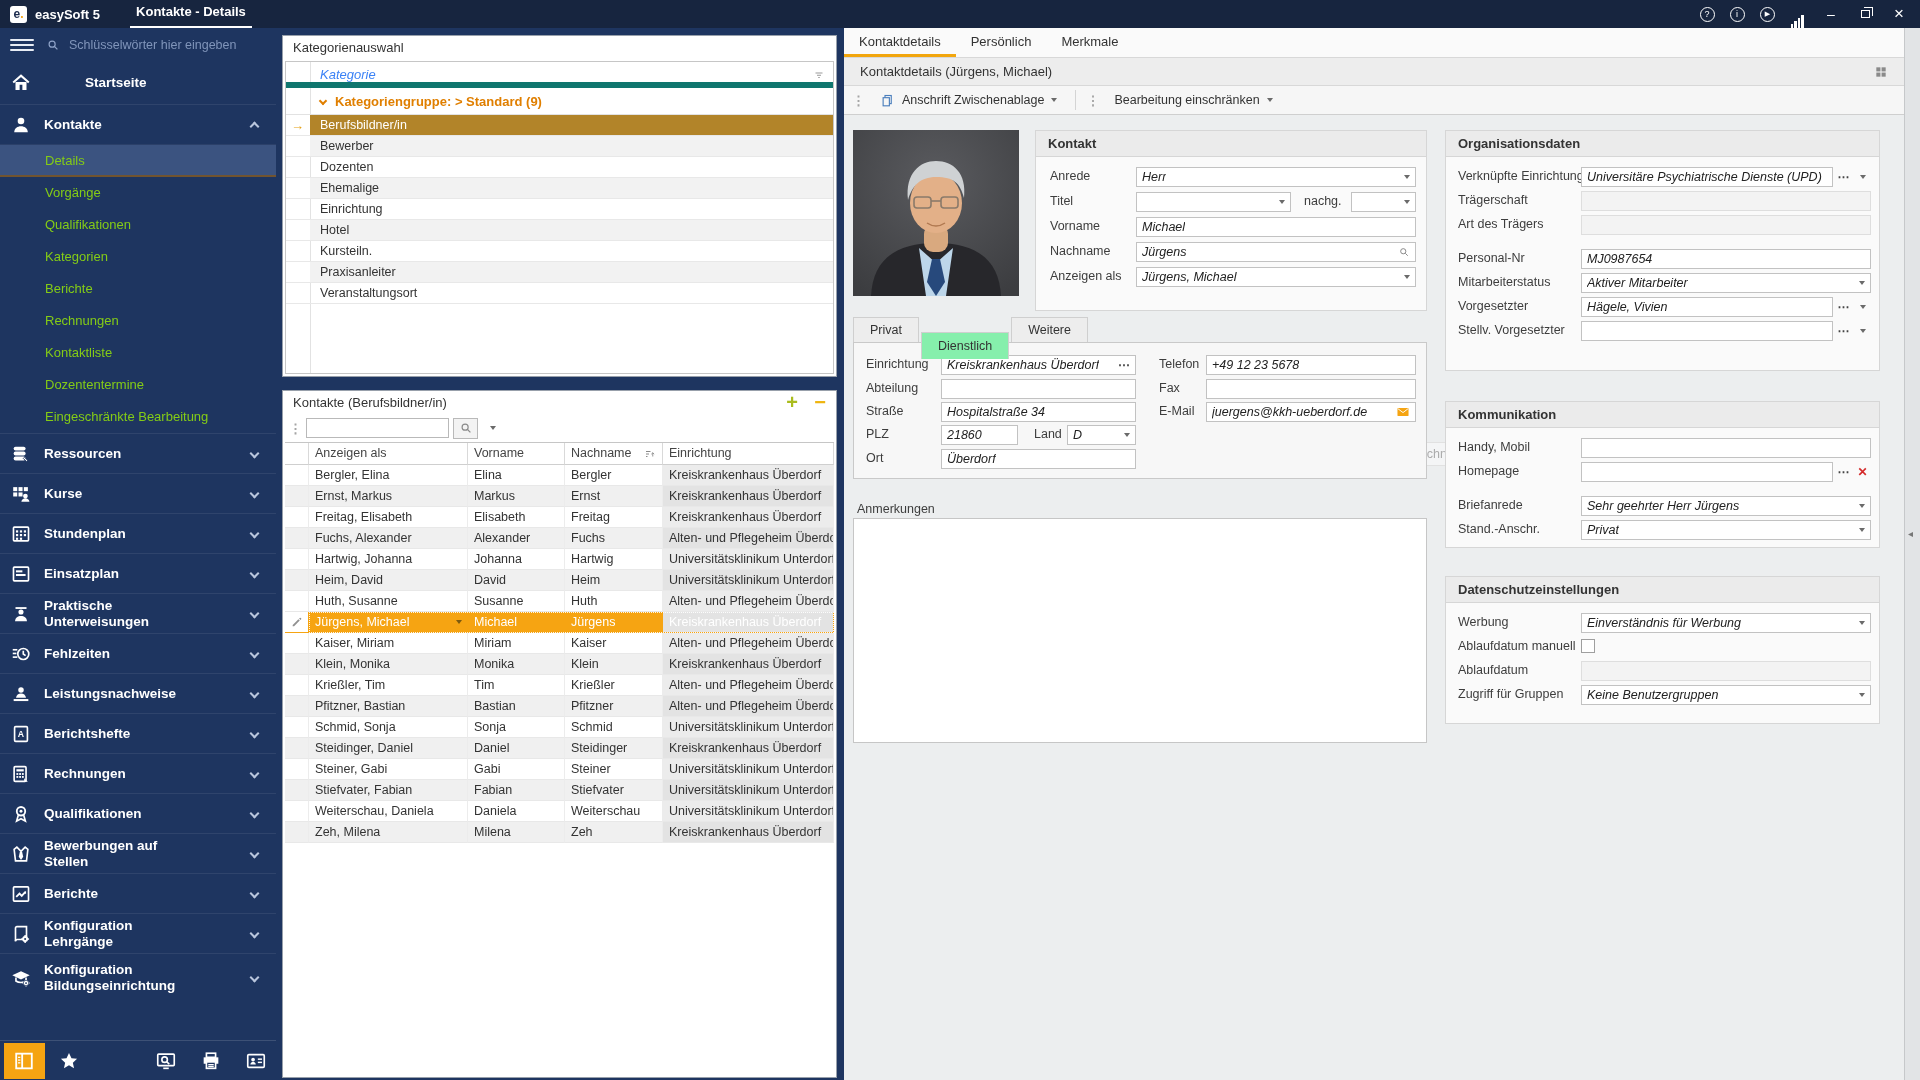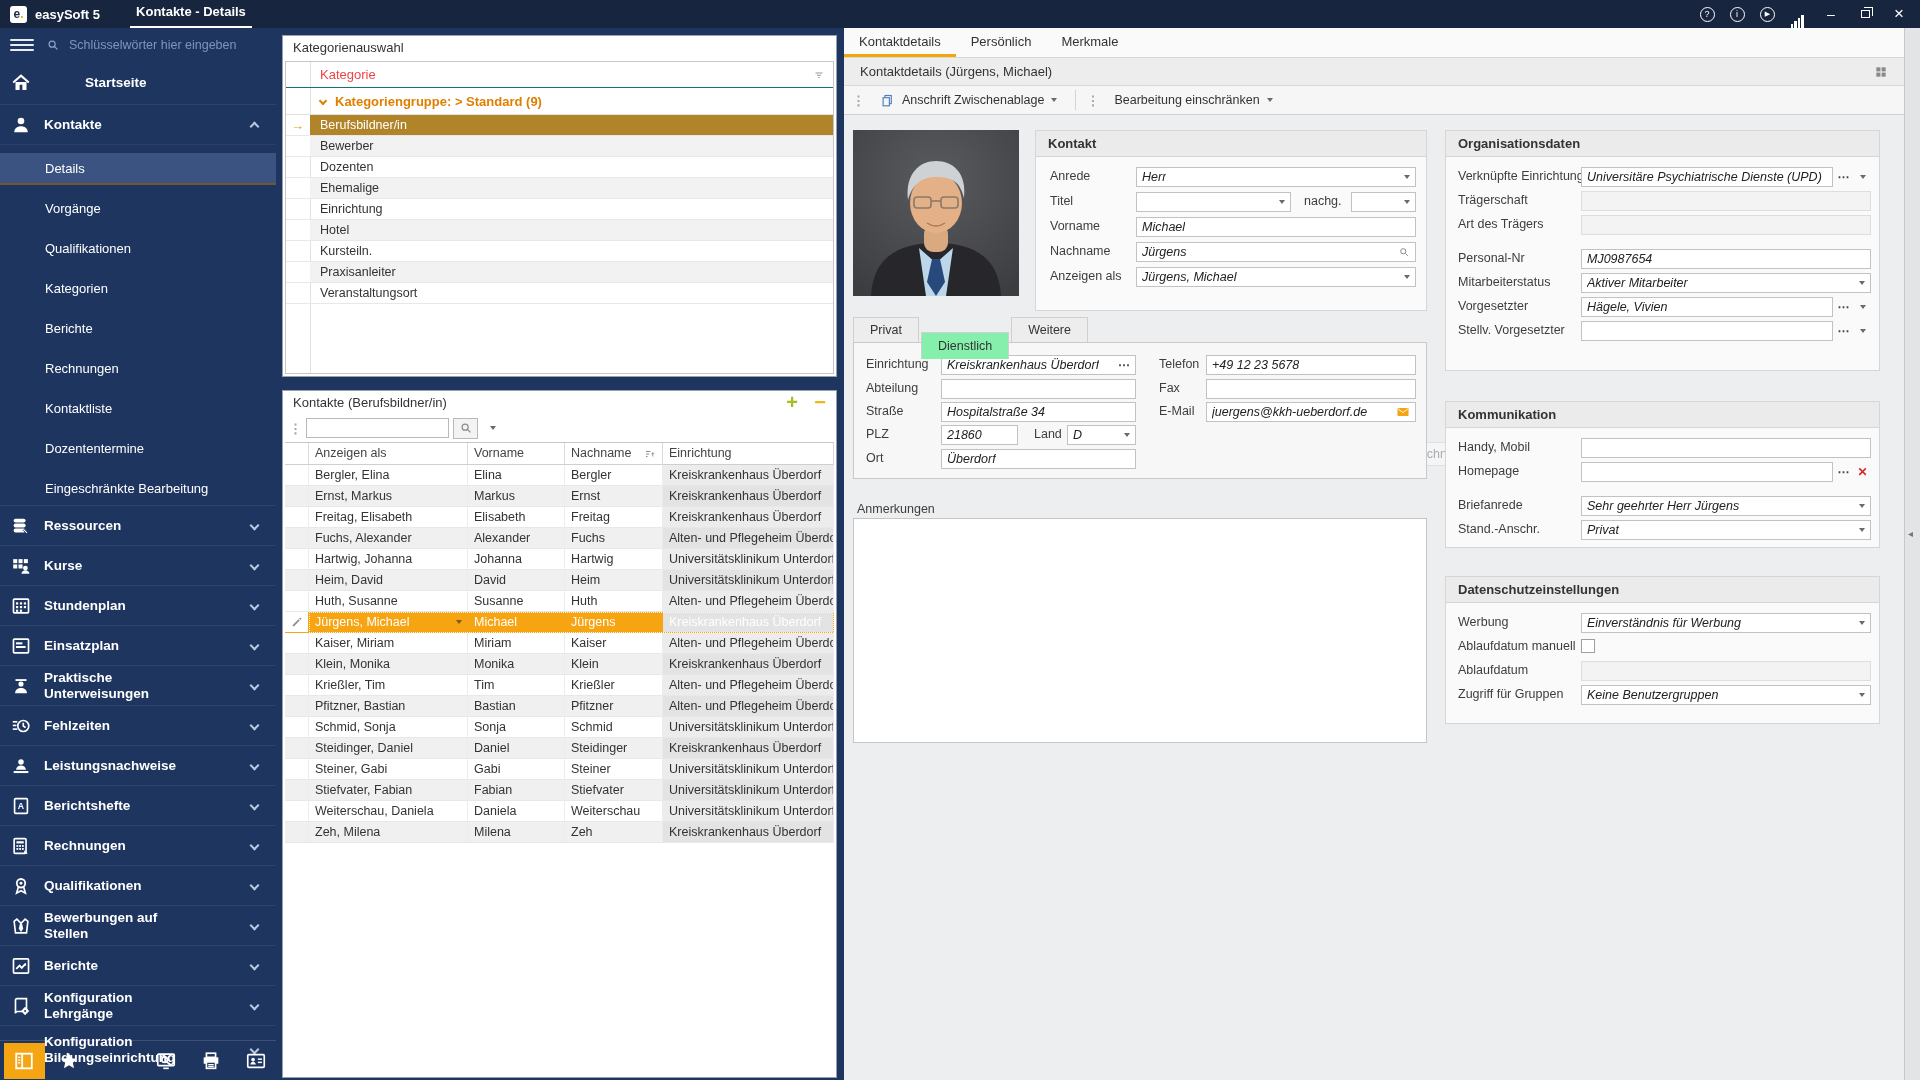--- a/index.html
+++ b/index.html
@@ -45,43 +45,43 @@
   .nav-item.twoline{height:48px;}
   .nicon{width:22px;height:22px;color:#fff;flex:0 0 22px;margin-right:12px;}
   .nlabel{font-weight:bold;font-size:13.5px;line-height:1.15;max-width:160px;}
   .chev{width:7px;height:7px;border-right:2px solid #b9c6dd;border-bottom:2px solid #b9c6dd;
         display:inline-block;}
   .nav-item .chev{position:absolute;right:18px;}
   .chev.down{transform:rotate(45deg);}
   .chev.up{transform:rotate(-135deg);margin-top:4px;}
   .chev.orange{border-color:#e07f00;width:6px;height:6px;}
   .nav-sub{border-top:1px solid rgba(255,255,255,.06);}
-  .nav-subitem{height:32px;line-height:32px;padding-left:45px;font-size:13px;color:#ffffff;cursor:default;margin-top:8px;}
+  .nav-subitem{height:32px;line-height:32px;padding-left:45px;font-size:13px;color:#84cc16;cursor:default;}
   .nav-subitem.sel{background:#3b5380;border-bottom:2px solid #715430;}
   .sb-footer{position:absolute;left:0;bottom:0;width:276px;height:40px;display:flex;align-items:center;
              border-top:1px solid rgba(255,255,255,.14);}
   .sbf{width:42px;height:36px;display:flex;align-items:center;justify-content:center;margin-left:4px;}
   .sbf.active{background:#f5a412;}
   .sbf:nth-child(3){margin-left:56px;}
   .ico20{width:22px;height:22px;color:#fff;}
   svg{display:block;width:100%;height:100%;}
 
   
   .midcol{position:absolute;left:276px;top:28px;width:568px;height:1052px;background:#1e3560;}
   .panel{position:absolute;background:#fff;border:1px solid #98a0ab;}
   .panel-kat{left:6px;top:7px;width:555px;height:342px;}
   .panel-kon{left:6px;top:362px;width:555px;height:688px;}
   .ptitle{height:24px;line-height:24px;padding:0 10px;font-size:13px;color:#333;position:relative;}
   .addbtn,.delbtn{position:absolute;top:0;font-size:20px;font-weight:bold;line-height:22px;}
   .addbtn{right:38px;color:#aabc1e;}
   .delbtn{right:10px;color:#efb40e;}
   .ktable{position:absolute;left:2px;right:2px;top:25px;bottom:2px;border:1px solid #c6c6c6;background:#fff;overflow:hidden;}
   .ktable::before{content:'';position:absolute;left:24px;top:0;bottom:0;border-left:1px solid #e2e2e2;}
-  .khead{height:26px;line-height:26px;padding-left:34px;font-size:13px;color:#ef4444;
-         border-bottom:1px solid #0f766e;position:relative;}
+  .khead{height:26px;line-height:26px;padding-left:34px;font-size:13px;color:#3b82f6;
+         border-bottom:6px solid #0f766e;position:relative;font-style:italic;}
   .khead-ico{position:absolute;right:8px;top:7px;width:12px;height:12px;color:#999;}
   .kgroup{height:27px;display:flex;align-items:center;padding-left:34px;border-bottom:1px solid #e2e2e2;position:relative;}
   .kgroup .chev{margin-right:9px;}
   .kgroup-label{color:#e07f00;font-weight:bold;font-size:13px;}
   .krow{height:21px;line-height:21px;padding-left:34px;font-size:12.5px;color:#333;
         border-bottom:1px solid #e8e8e8;position:relative;}
   .krow.alt{background:linear-gradient(to right,#fff 24px,#f2f2f2 24px);}
   .krow.sel{background:linear-gradient(to right,#fff 24px,#b28429 24px);color:#fff;}
   .selarrow{position:absolute;left:5px;top:0;color:#e5a117;font-weight:bold;font-size:13px;}
 

